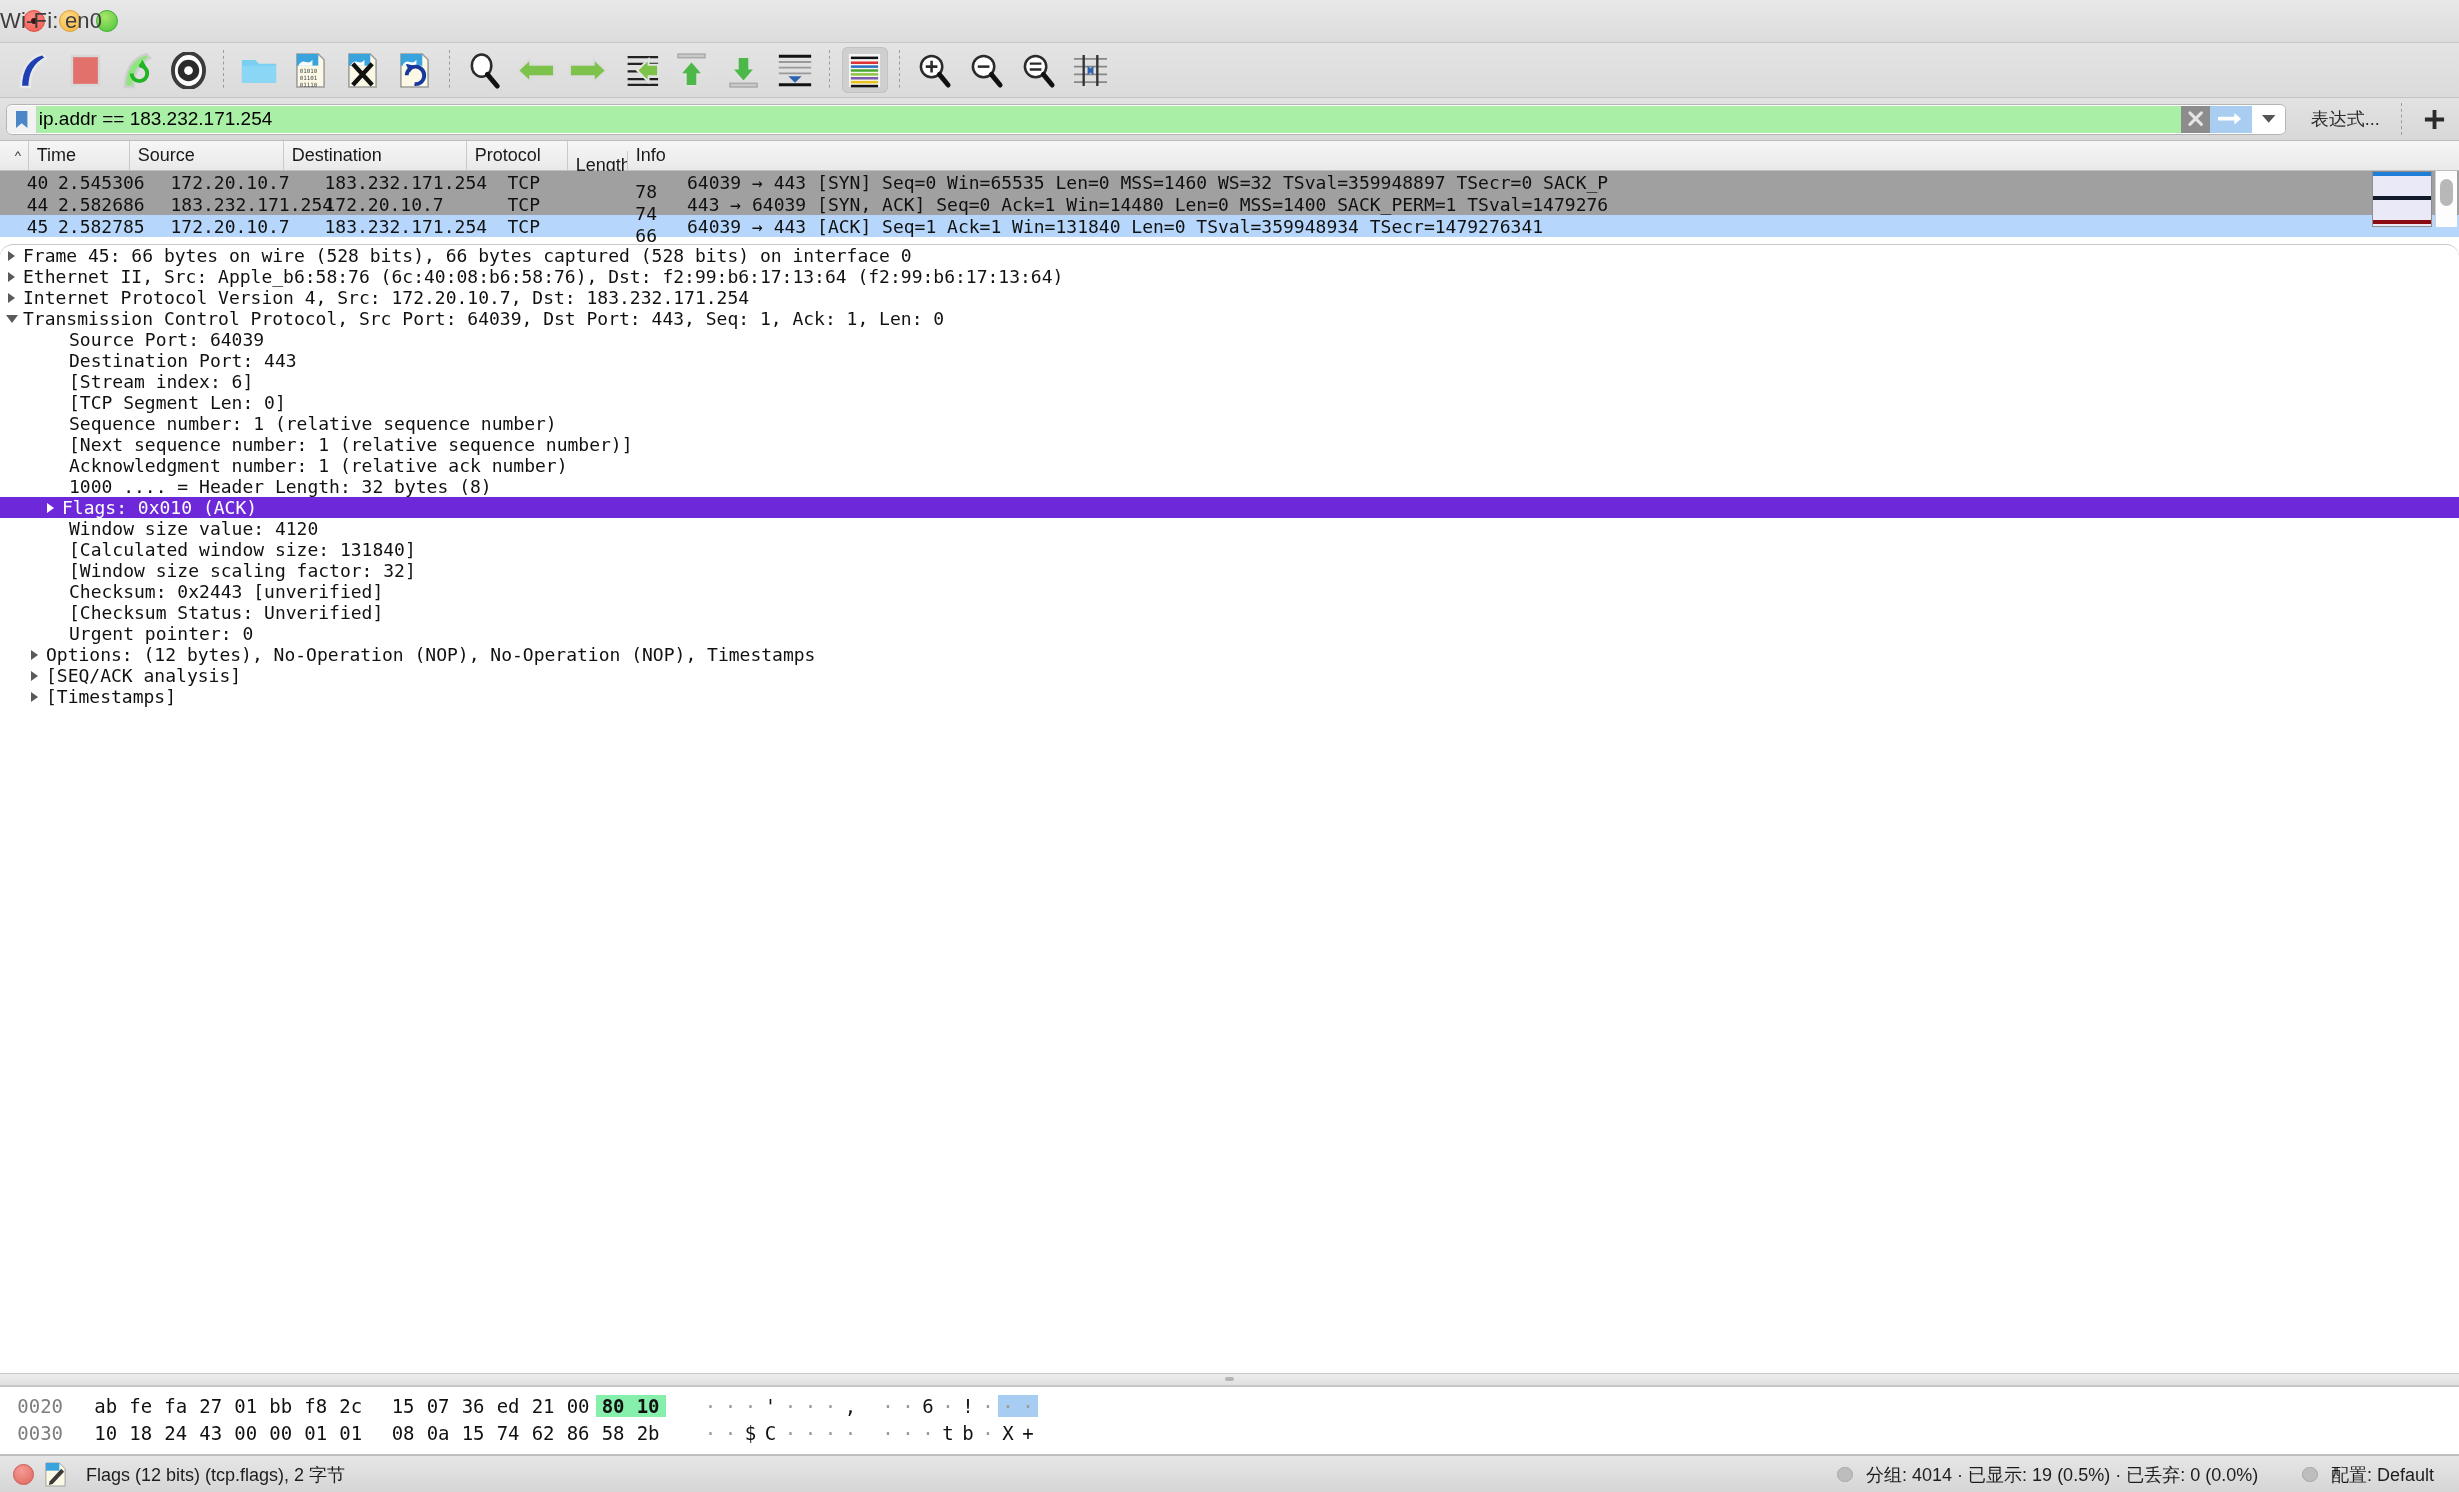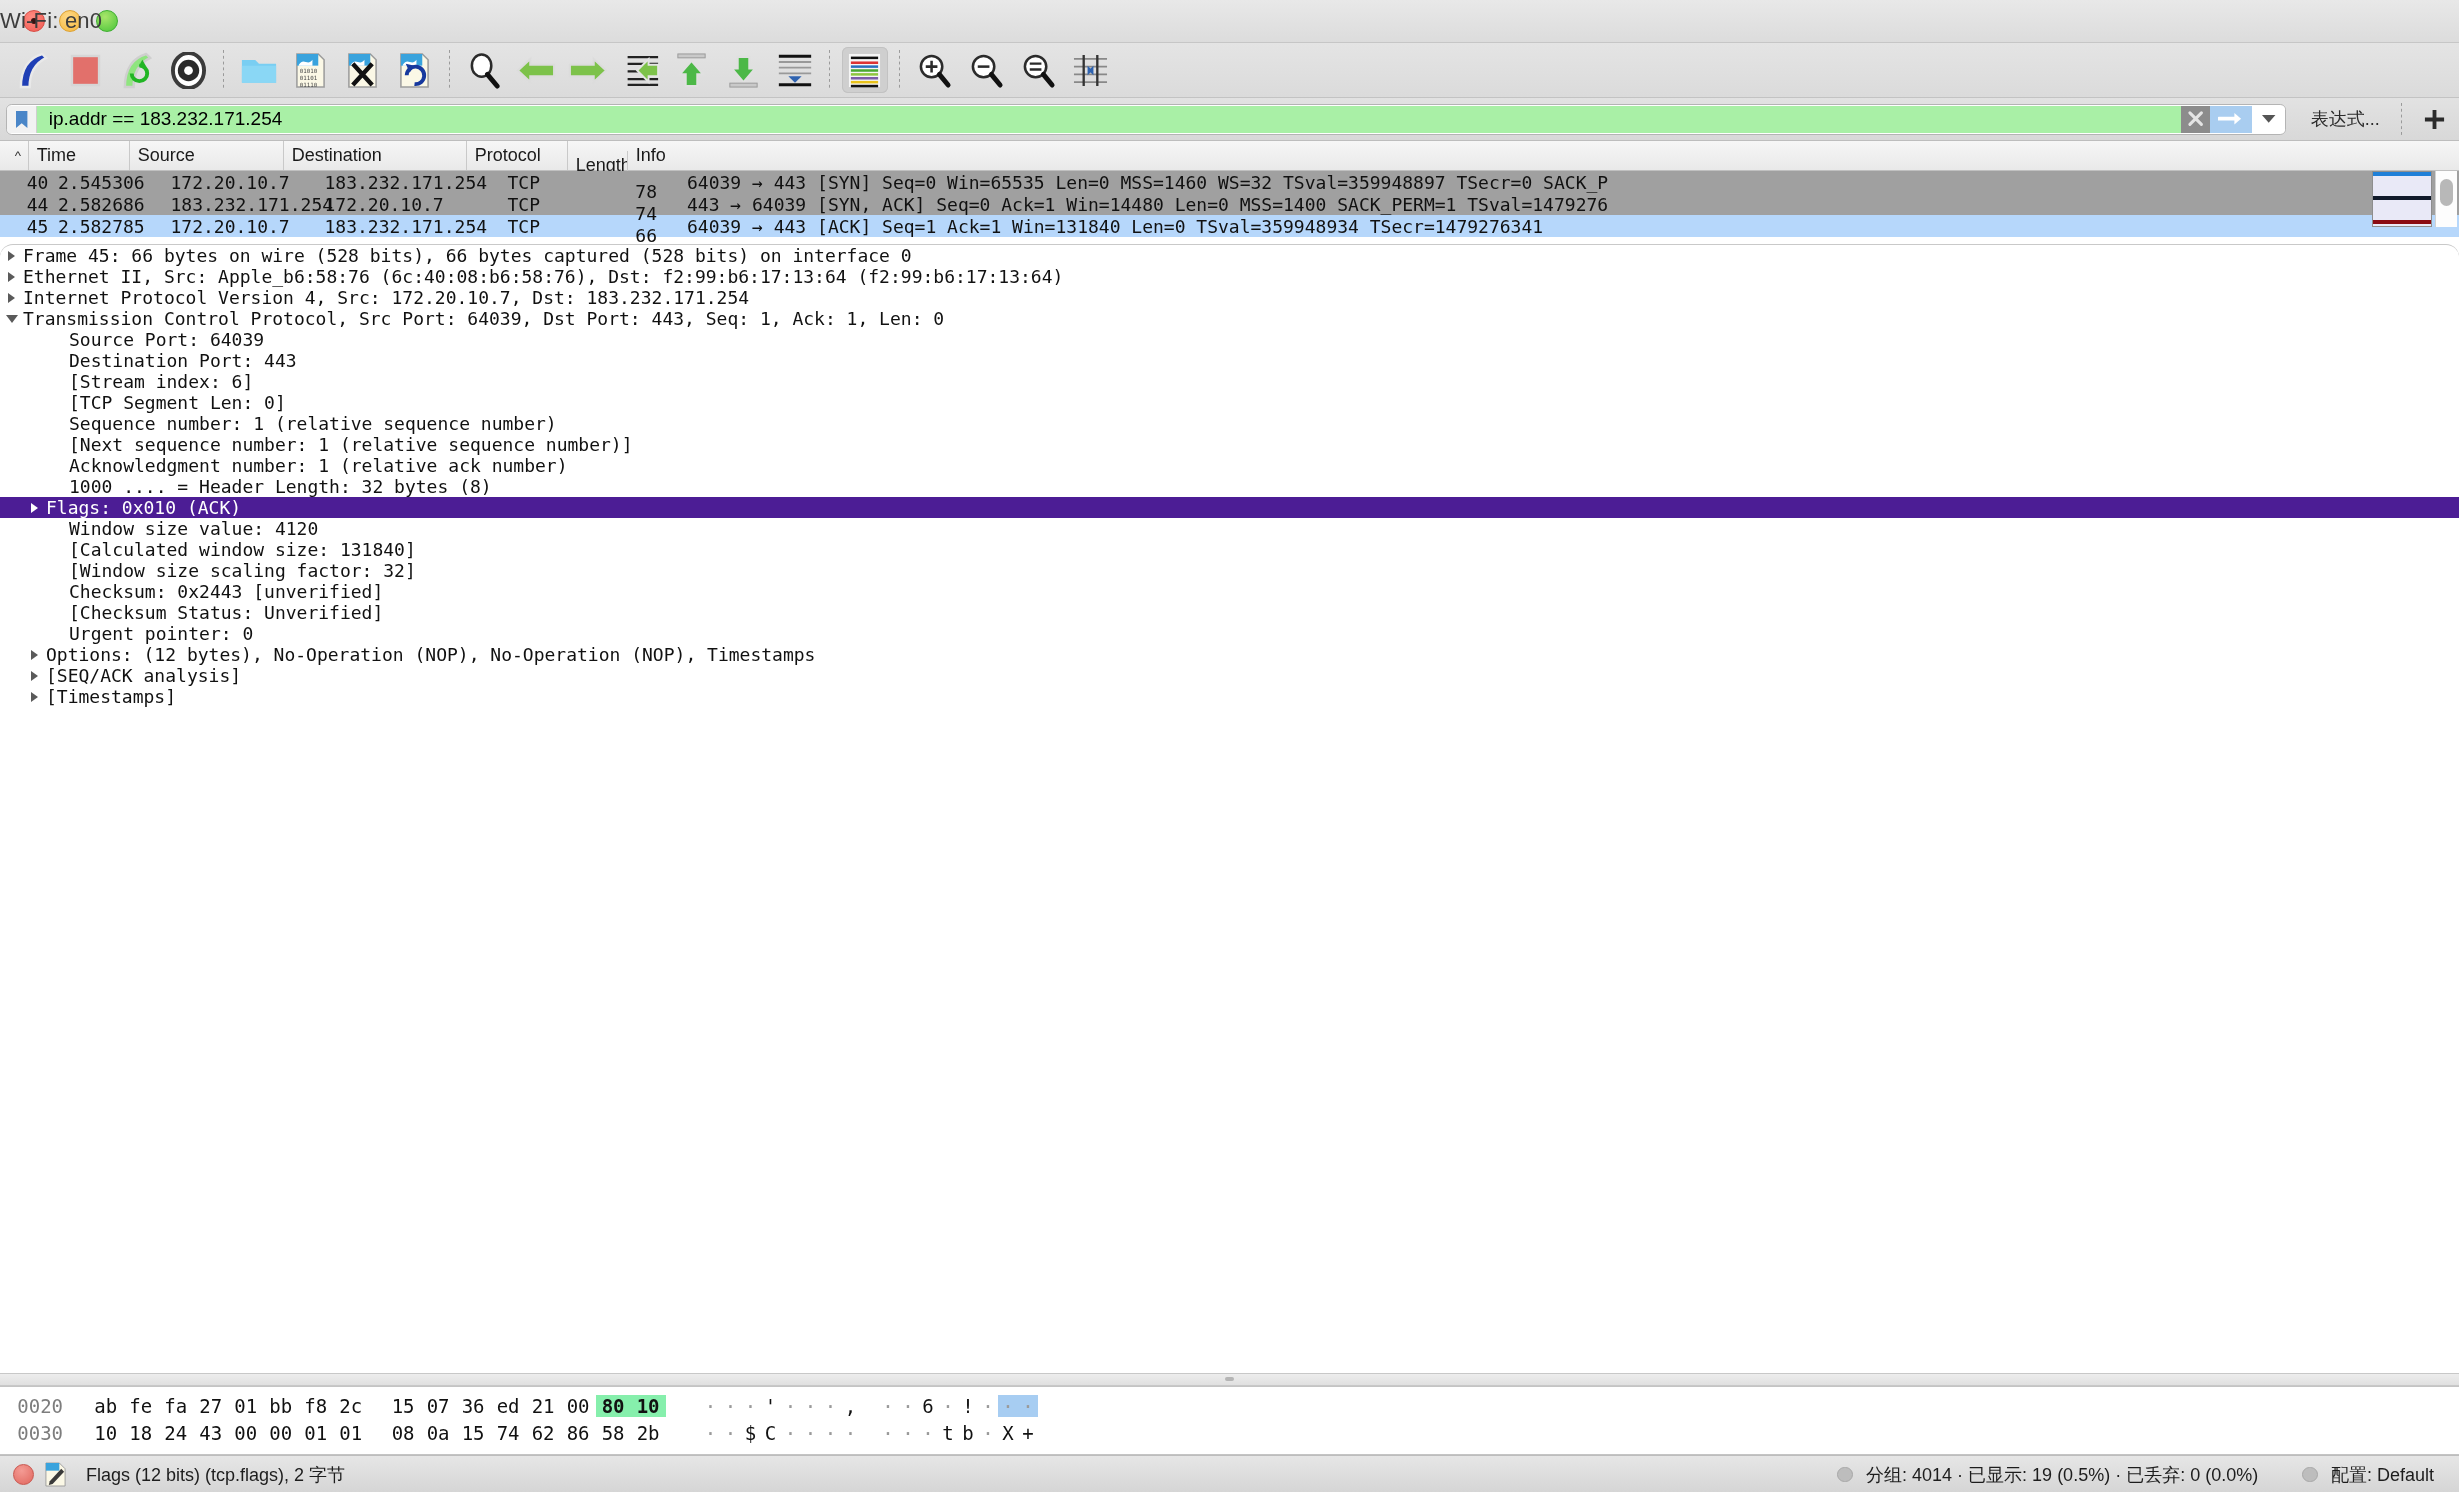--- a/index.html
+++ b/index.html
@@ -53,21 +53,21 @@
   .filterwrap{
     flex:1 1 auto;height:29px;display:flex;align-items:center;
     background:#fff;border:1px solid #b4b4b4;border-radius:5.8px;overflow:hidden;
   }
   .bookmark{
     width:29px;height:27px;flex:0 0 29px;display:flex;align-items:center;justify-content:center;
     background:#f2f2f2;border-right:1px solid #cfcfcf;
   }
   .filterinput{
     flex:1 1 auto;height:27px;border:0;outline:none;background:#a9f0a6;
-    font-family:"Liberation Sans", sans-serif;font-size:19px;color:#000;padding:0 12px;
+    font-family:"Liberation Sans", sans-serif;font-size:19px;color:#000;padding:0 2px;
   }
   .fbtn{width:29px;height:27px;flex:0 0 29px;display:flex;align-items:center;justify-content:center;}
   .fbtn.clear{background:#8c8c8c;}
   .fbtn.apply{background:#a9cdf0;width:42px;flex:0 0 42px;}
   .fbtn.drop{background:#fff;width:33px;flex:0 0 33px;}
   .exprbtn{margin-left:17.3px;font-size:18px;color:#2b2b2b;padding:0 7.7px;white-space:nowrap;}
   .fsep{width:1px;height:33px;margin:0 13.4px;
     background-image:linear-gradient(to bottom,#9a9a9a 50%,transparent 50%);background-size:1px 5.8px;}
   .plusbtn{width:38px;height:38px;display:flex;align-items:center;justify-content:center;}
 
@@ -97,21 +97,21 @@
   .mm-line{position:absolute;left:0;right:0;height:3.8px;}
   .vscroll{position:absolute;right:1.9px;top:0;width:21px;height:56px;background:#fdfdfd;
     border-left:1px solid #d2d2d2;}
   .vthumb{position:absolute;left:3.8px;top:7.7px;width:13.4px;height:27px;border-radius:6.7px;background:#b8b8b8;}
 
   
   .detailwrap{flex:1 1 auto;background:#fff;overflow:hidden;position:relative;
     border-top:1px solid #c9c9c9;border-radius:13px;}
   .drow{height:21px;display:flex;align-items:center;font-family:"DejaVu Sans Mono", monospace;
     font-size:18px;color:#111;white-space:nowrap;}
-  .drow.sel{background:#4c1d95;color:#fff;}
+  .drow.sel{background:#6d28d9;color:#fff;padding-left:16px;}
   .dtw{width:23px;flex:0 0 23px;display:flex;align-items:center;justify-content:center;}
   .tri{width:0;height:0;border-left:7.7px solid #5a5a5a;border-top:5.8px solid transparent;
     border-bottom:5.8px solid transparent;}
   .tri.open{border-left:6.7px solid transparent;border-right:6.7px solid transparent;
     border-top:8.6px solid #5a5a5a;border-bottom:0;}
   .drow.sel .tri{border-left-color:#fff;}
   .dlabel{padding-left:0;}
 
   
   .splitter{height:11.5px;flex:0 0 11.5px;background:linear-gradient(to bottom,#ededed,#e0e0e0);

